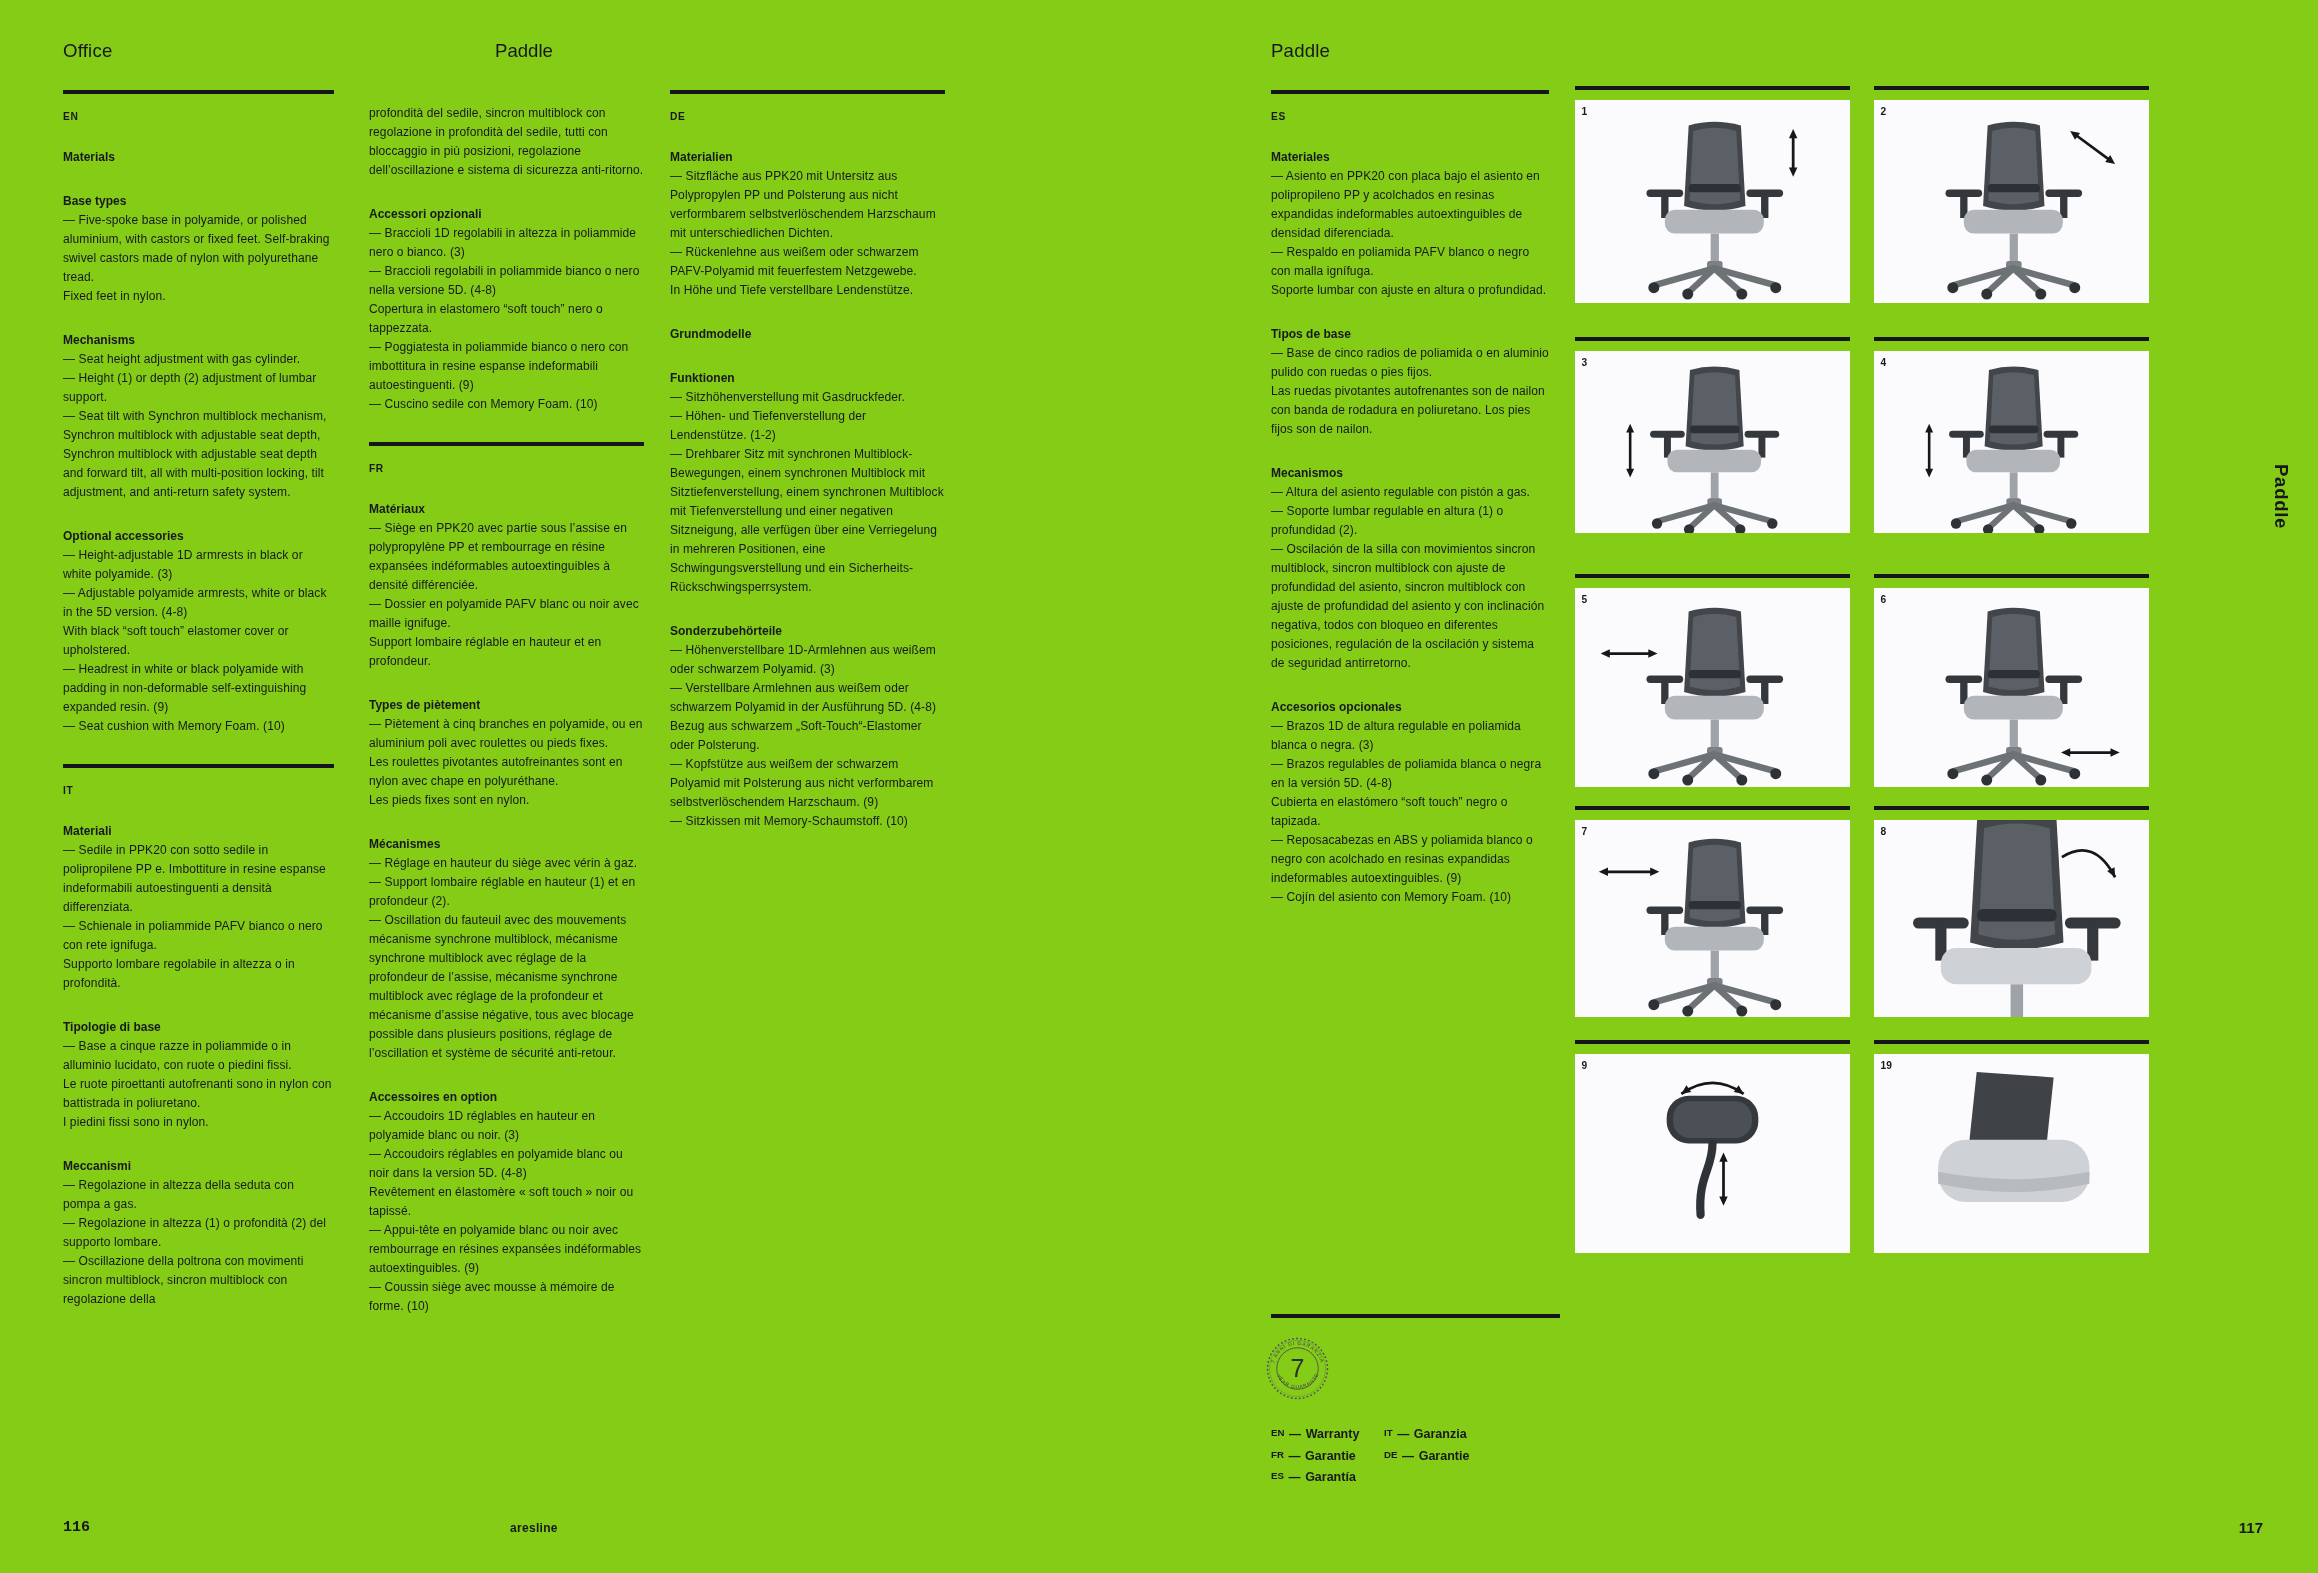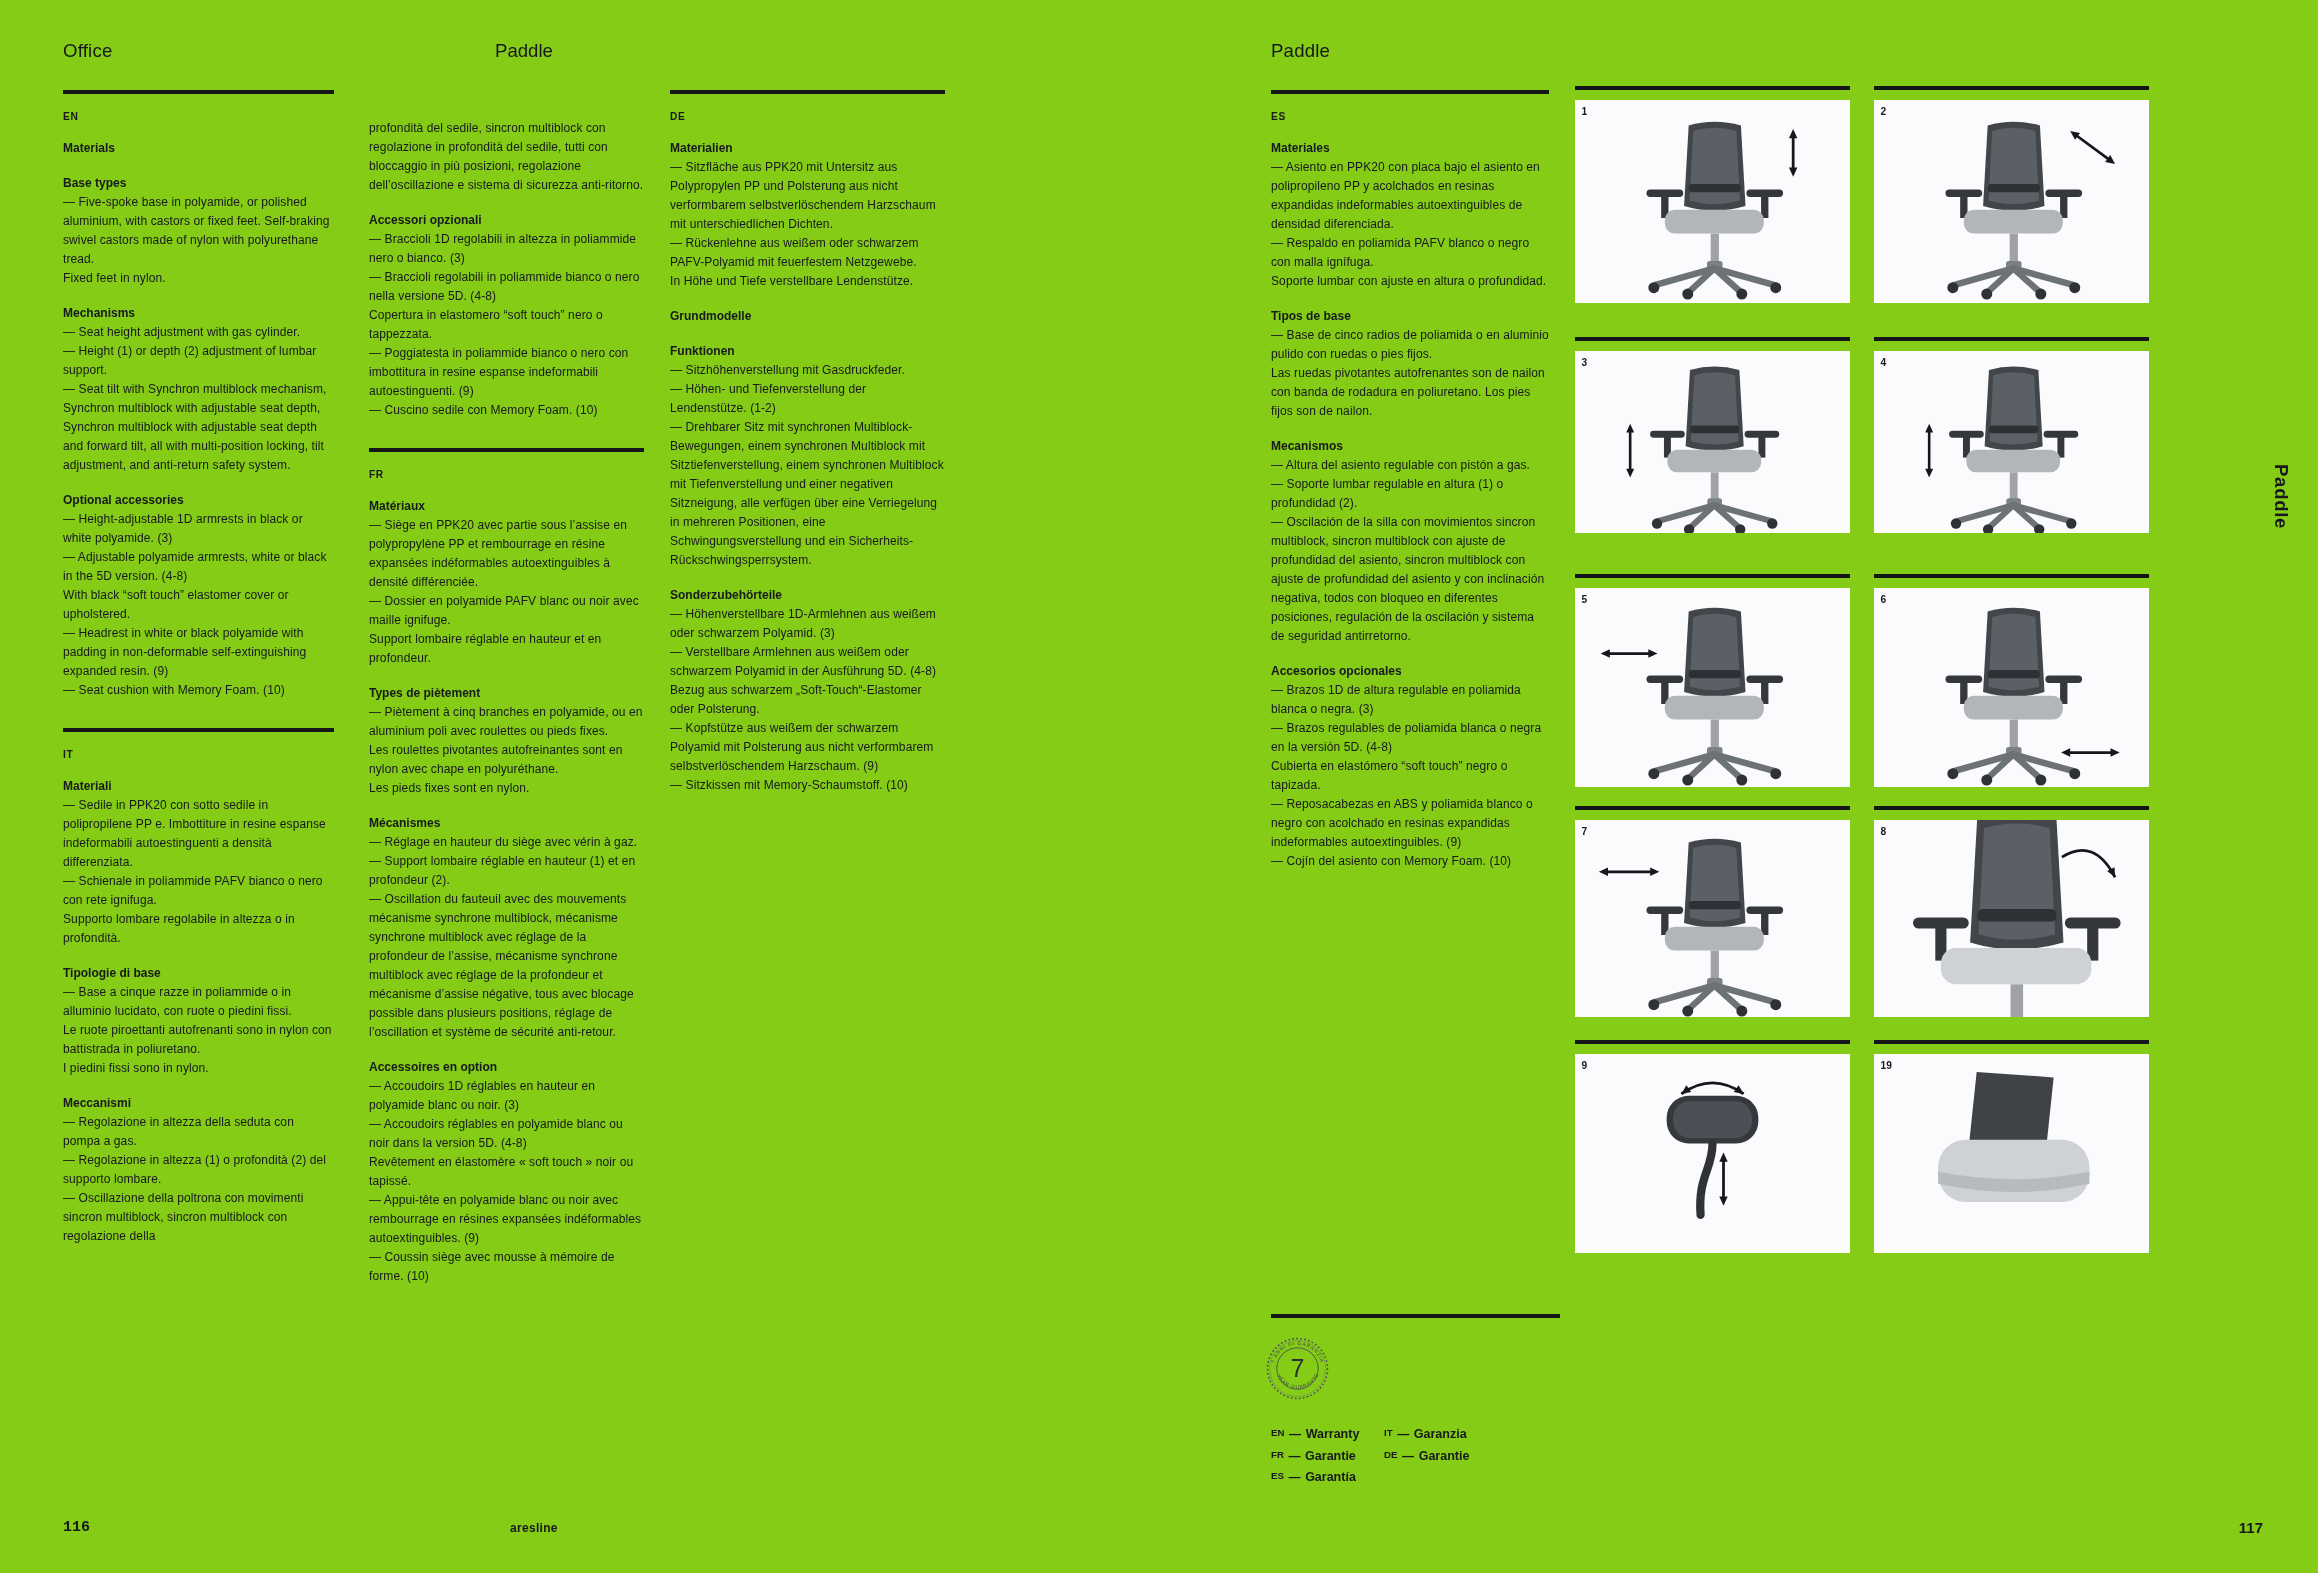--- a/index.html
+++ b/index.html
@@ -2,24 +2,24 @@
 <html style="font-size:15px"><head>
 <meta charset="utf-8">
 <style>
   html,body{margin:0;padding:0;background:#dfe3ee;}
   .sheet{position:relative;width:2319px;height:1573px;background:#84cc16;
          font-family:"Liberation Sans",sans-serif;color:#17191d;overflow:hidden;}
   .col{position:absolute;top:41px;}
   .page-header{font-size:18.6px;line-height:20.4px;letter-spacing:0.2px;margin-bottom:29px;}
   .rule{height:3.7px;background:#14161a;}
   .lang{font-size:10.2px;font-weight:700;letter-spacing:0.6px;margin-top:16px;line-height:13px;}
-  .sec-title{font-size:12px;font-weight:700;line-height:19px;margin-top:16px;}
+  .sec-title{font-size:12px;font-weight:700;line-height:19px;margin-top:25px;}
   .sec-body{font-size:12px;line-height:19px;white-space:pre-line;letter-spacing:0.1px;}
   .divider{margin-top:28px;}
-  .cont{font-size:12px;line-height:19px;white-space:pre-line;letter-spacing:0.1px;margin-top:15px;}
+  .cont{font-size:12px;line-height:19px;white-space:pre-line;letter-spacing:0.1px;}
 
   #col-en{left:63px;width:271px;}
   #hdr-paddle-left{position:absolute;left:495px;top:41px;font-size:18.6px;line-height:20.4px;}
   #col-mid{left:369px;width:275px;top:104px;}
   #col-de{left:670px;width:275px;}
   #col-es{left:1271px;width:278px;}
   .hdr-spacer{height:49px;}
 
   
   #gallery{position:absolute;left:1575px;top:86px;width:574px;height:1167px;}

